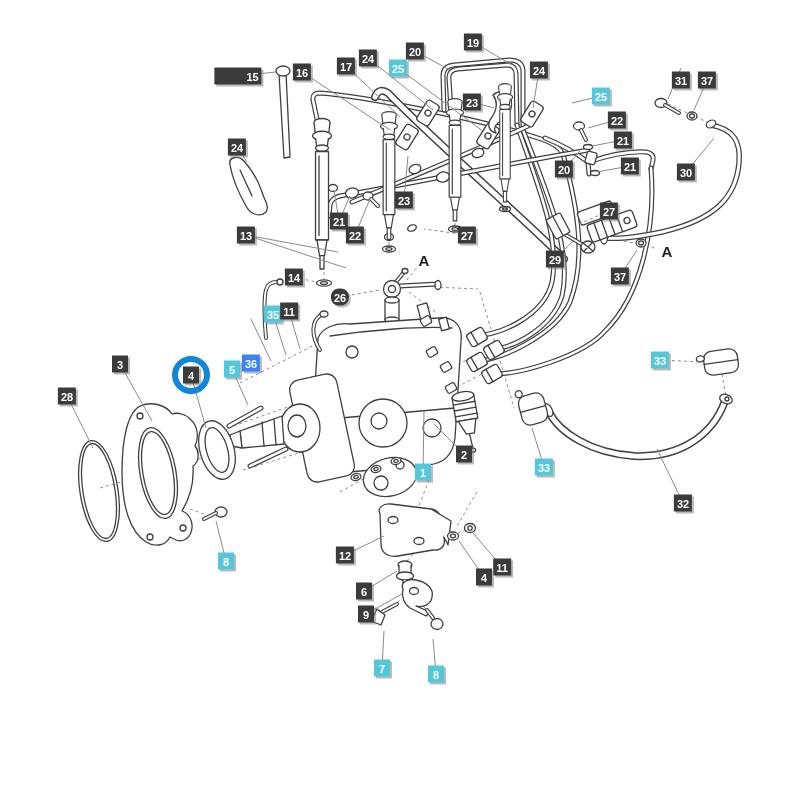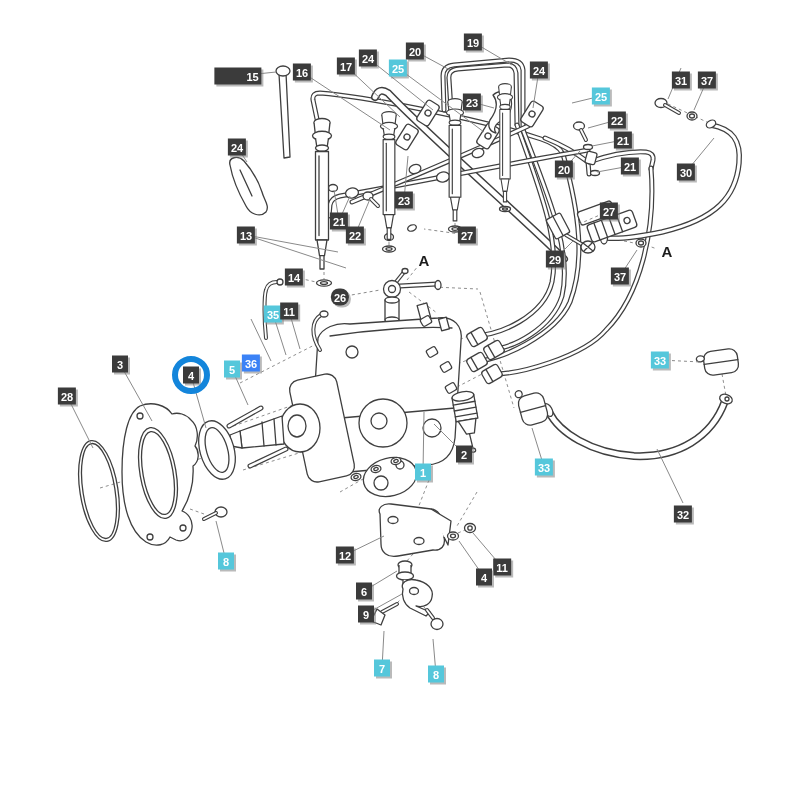--- a/index.html
+++ b/index.html
@@ -458,21 +458,21 @@
       <div class="badge cyan" style="left: 273px; top: 314px; background: rgb(85, 199, 219); color: rgb(255, 255, 255);">35</div>
       <div class="badge dark" style="left: 289px; top: 311px; background: rgb(59, 59, 59); color: rgb(255, 255, 255);">11</div>
       <div class="badge dark" style="left: 120px; top: 364px; background: rgb(59, 59, 59); color: rgb(255, 255, 255);">3</div>
       <div class="badge dark" style="left: 191px; top: 375px; background: rgb(59, 59, 59); color: rgb(255, 255, 255);">4</div>
       <div class="badge cyan" style="left: 232px; top: 369px; background: rgb(85, 199, 219); color: rgb(255, 255, 255);">5</div>
       <div class="badge dark" style="left: 67px; top: 396px; background: rgb(59, 59, 59); color: rgb(255, 255, 255);">28</div>
       <div class="badge dark" style="left: 464px; top: 454px; background: rgb(59, 59, 59); color: rgb(255, 255, 255);">2</div>
       <div class="badge cyan" style="left: 423px; top: 472px; background: rgb(85, 199, 219); color: rgb(255, 255, 255);">1</div>
       <div class="badge cyan" style="left: 660px; top: 360px; background: rgb(85, 199, 219); color: rgb(255, 255, 255);">33</div>
       <div class="badge cyan" style="left: 544px; top: 467px; background: rgb(85, 199, 219); color: rgb(255, 255, 255);">33</div>
-      <div class="badge dark" style="left: 683px; top: 503px; background: rgb(59, 59, 59); color: rgb(255, 255, 255); margin-top: 11px;">32</div>
+      <div class="badge dark" style="left: 683px; top: 503px; background: rgb(59, 59, 59); color: rgb(255, 255, 255);">32</div>
       <div class="badge dark" style="left: 345px; top: 555px; background: rgb(59, 59, 59); color: rgb(255, 255, 255);">12</div>
       <div class="badge dark" style="left: 502px; top: 567px; background: rgb(59, 59, 59); color: rgb(255, 255, 255);">11</div>
       <div class="badge dark" style="left: 484px; top: 577px; background: rgb(59, 59, 59); color: rgb(255, 255, 255);">4</div>
       <div class="badge dark" style="left: 364px; top: 591px; background: rgb(59, 59, 59); color: rgb(255, 255, 255);">6</div>
       <div class="badge dark" style="left: 366px; top: 614px; background: rgb(59, 59, 59); color: rgb(255, 255, 255);">9</div>
       <div class="badge cyan" style="left: 226px; top: 561px; background: rgb(85, 199, 219); color: rgb(255, 255, 255);">8</div>
       <div class="badge cyan" style="left: 382px; top: 668px; background: rgb(85, 199, 219); color: rgb(255, 255, 255);">7</div>
       <div class="badge cyan" style="left: 436px; top: 674px; background: rgb(85, 199, 219); color: rgb(255, 255, 255);">8</div>
       <div class="letter" style="left: 424px; top: 260px;">A</div>
       <div class="letter" style="left: 667px; top: 251px;">A</div>

